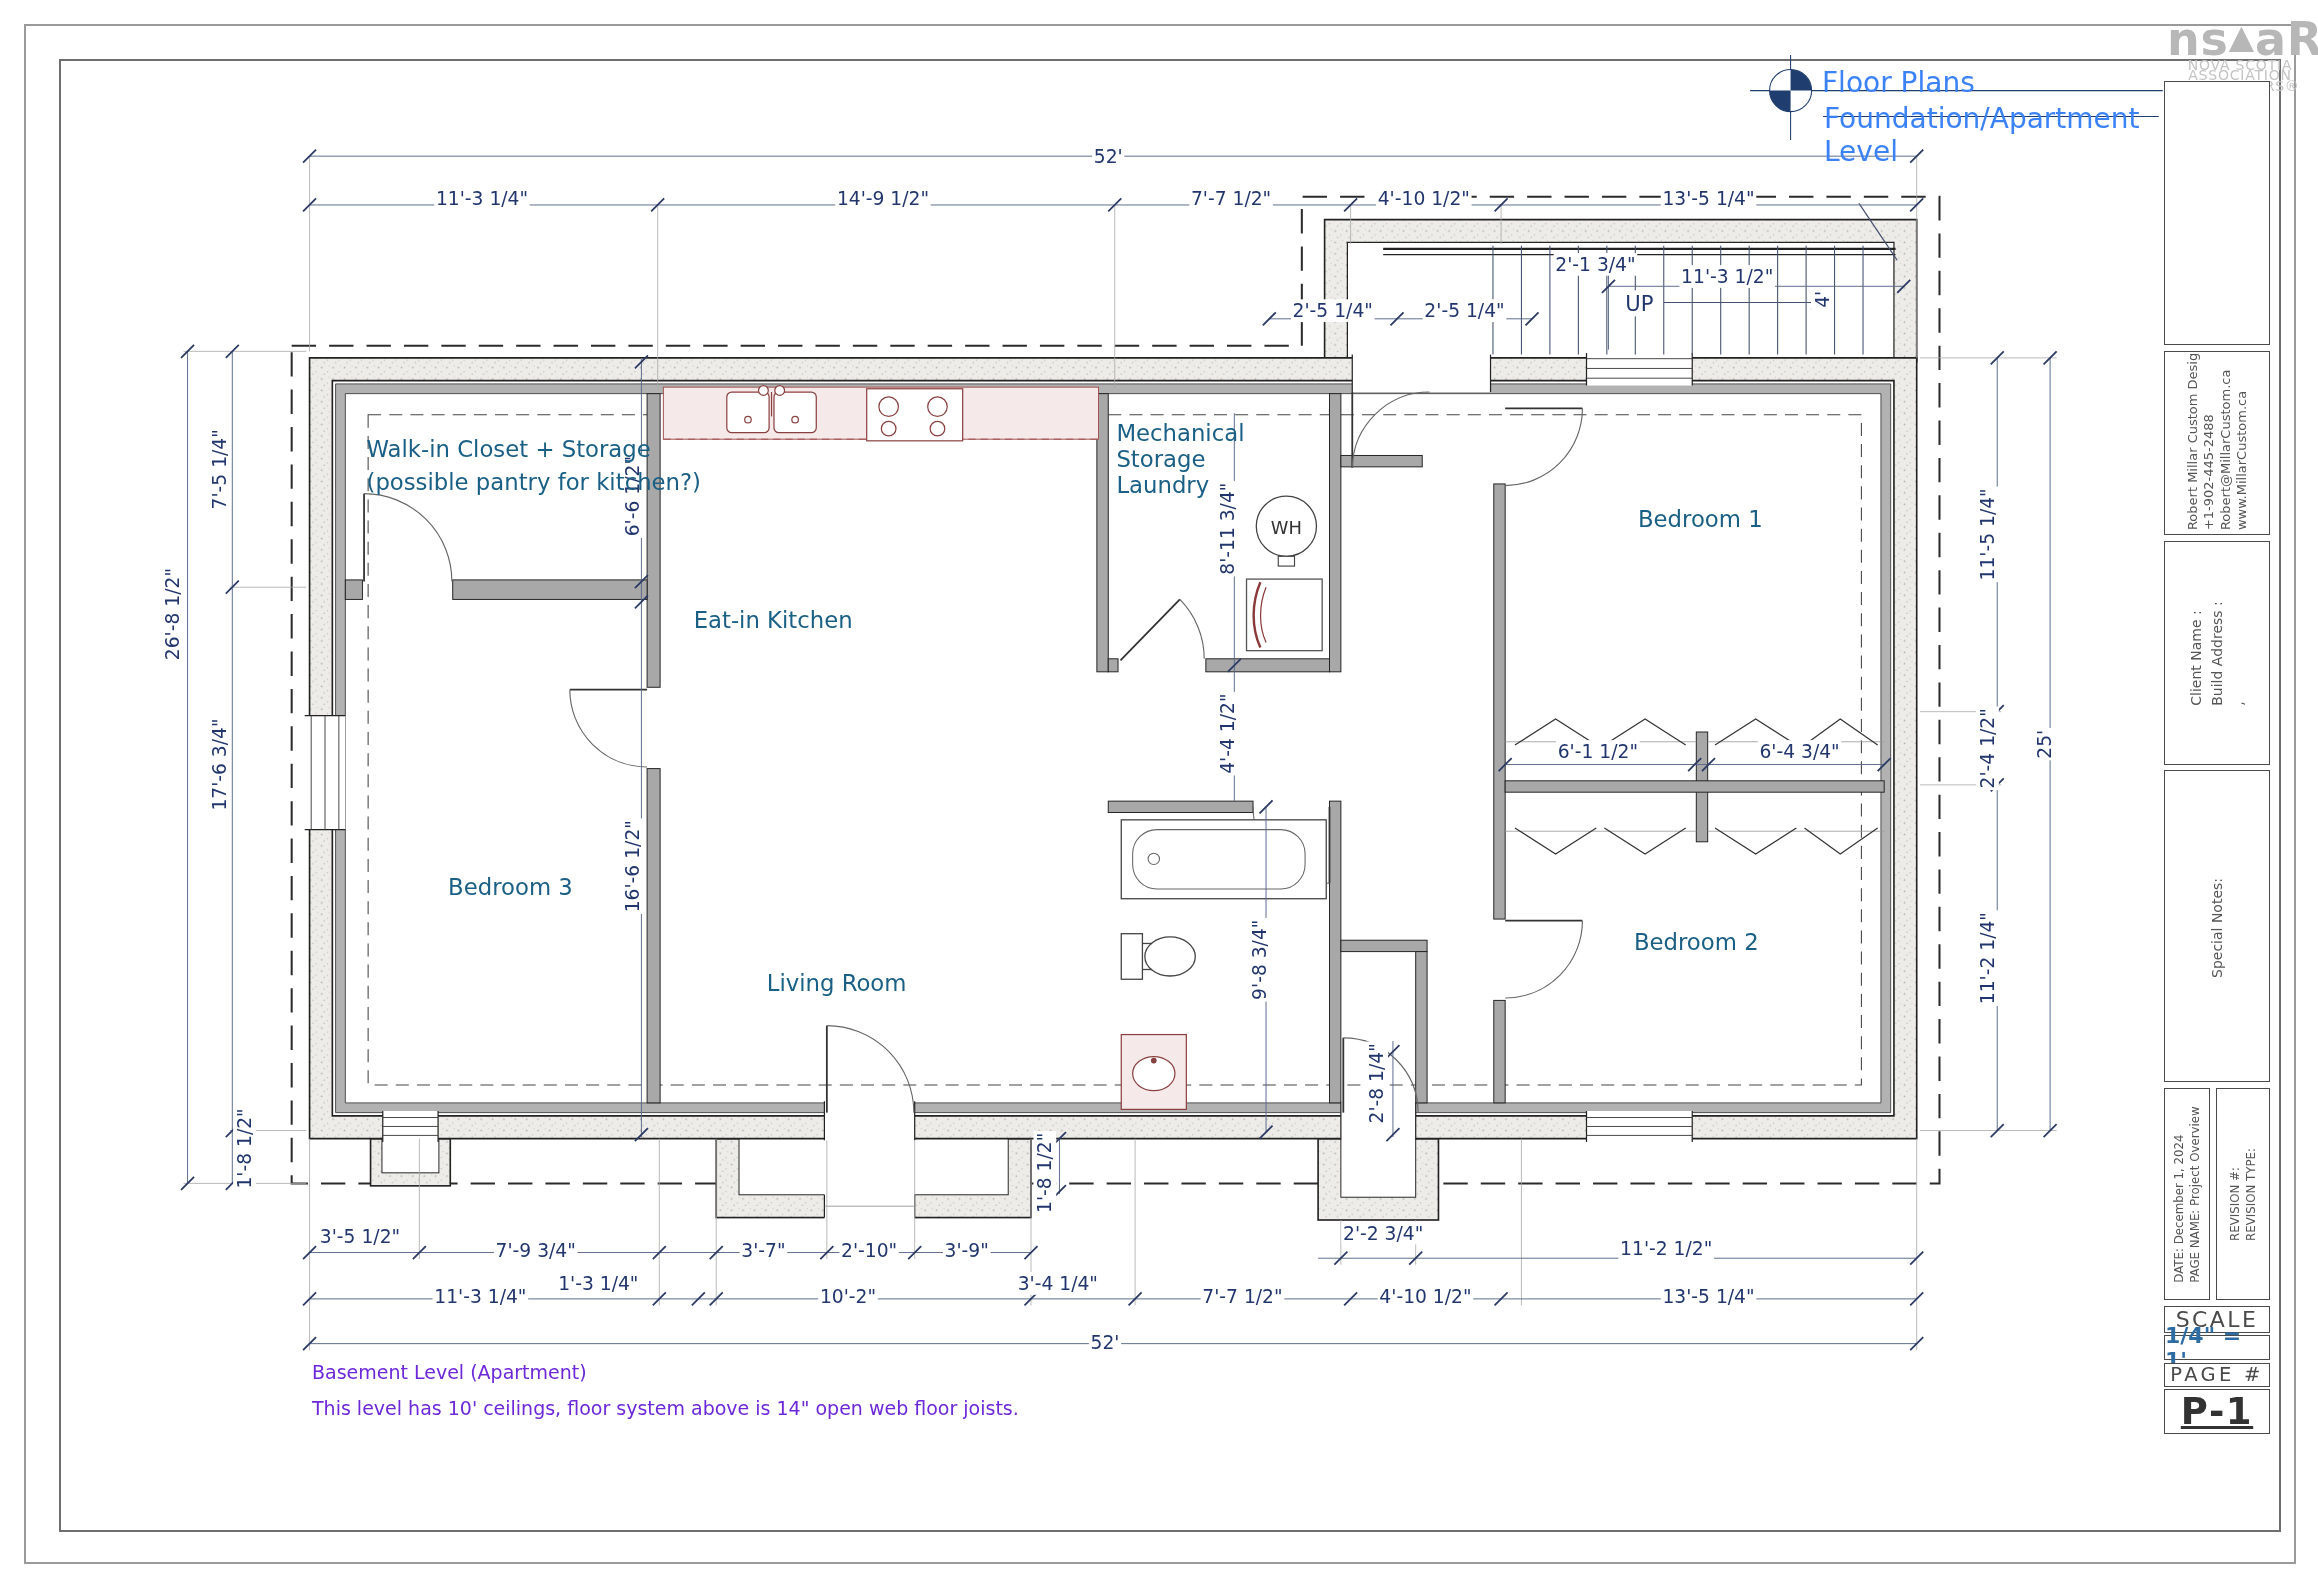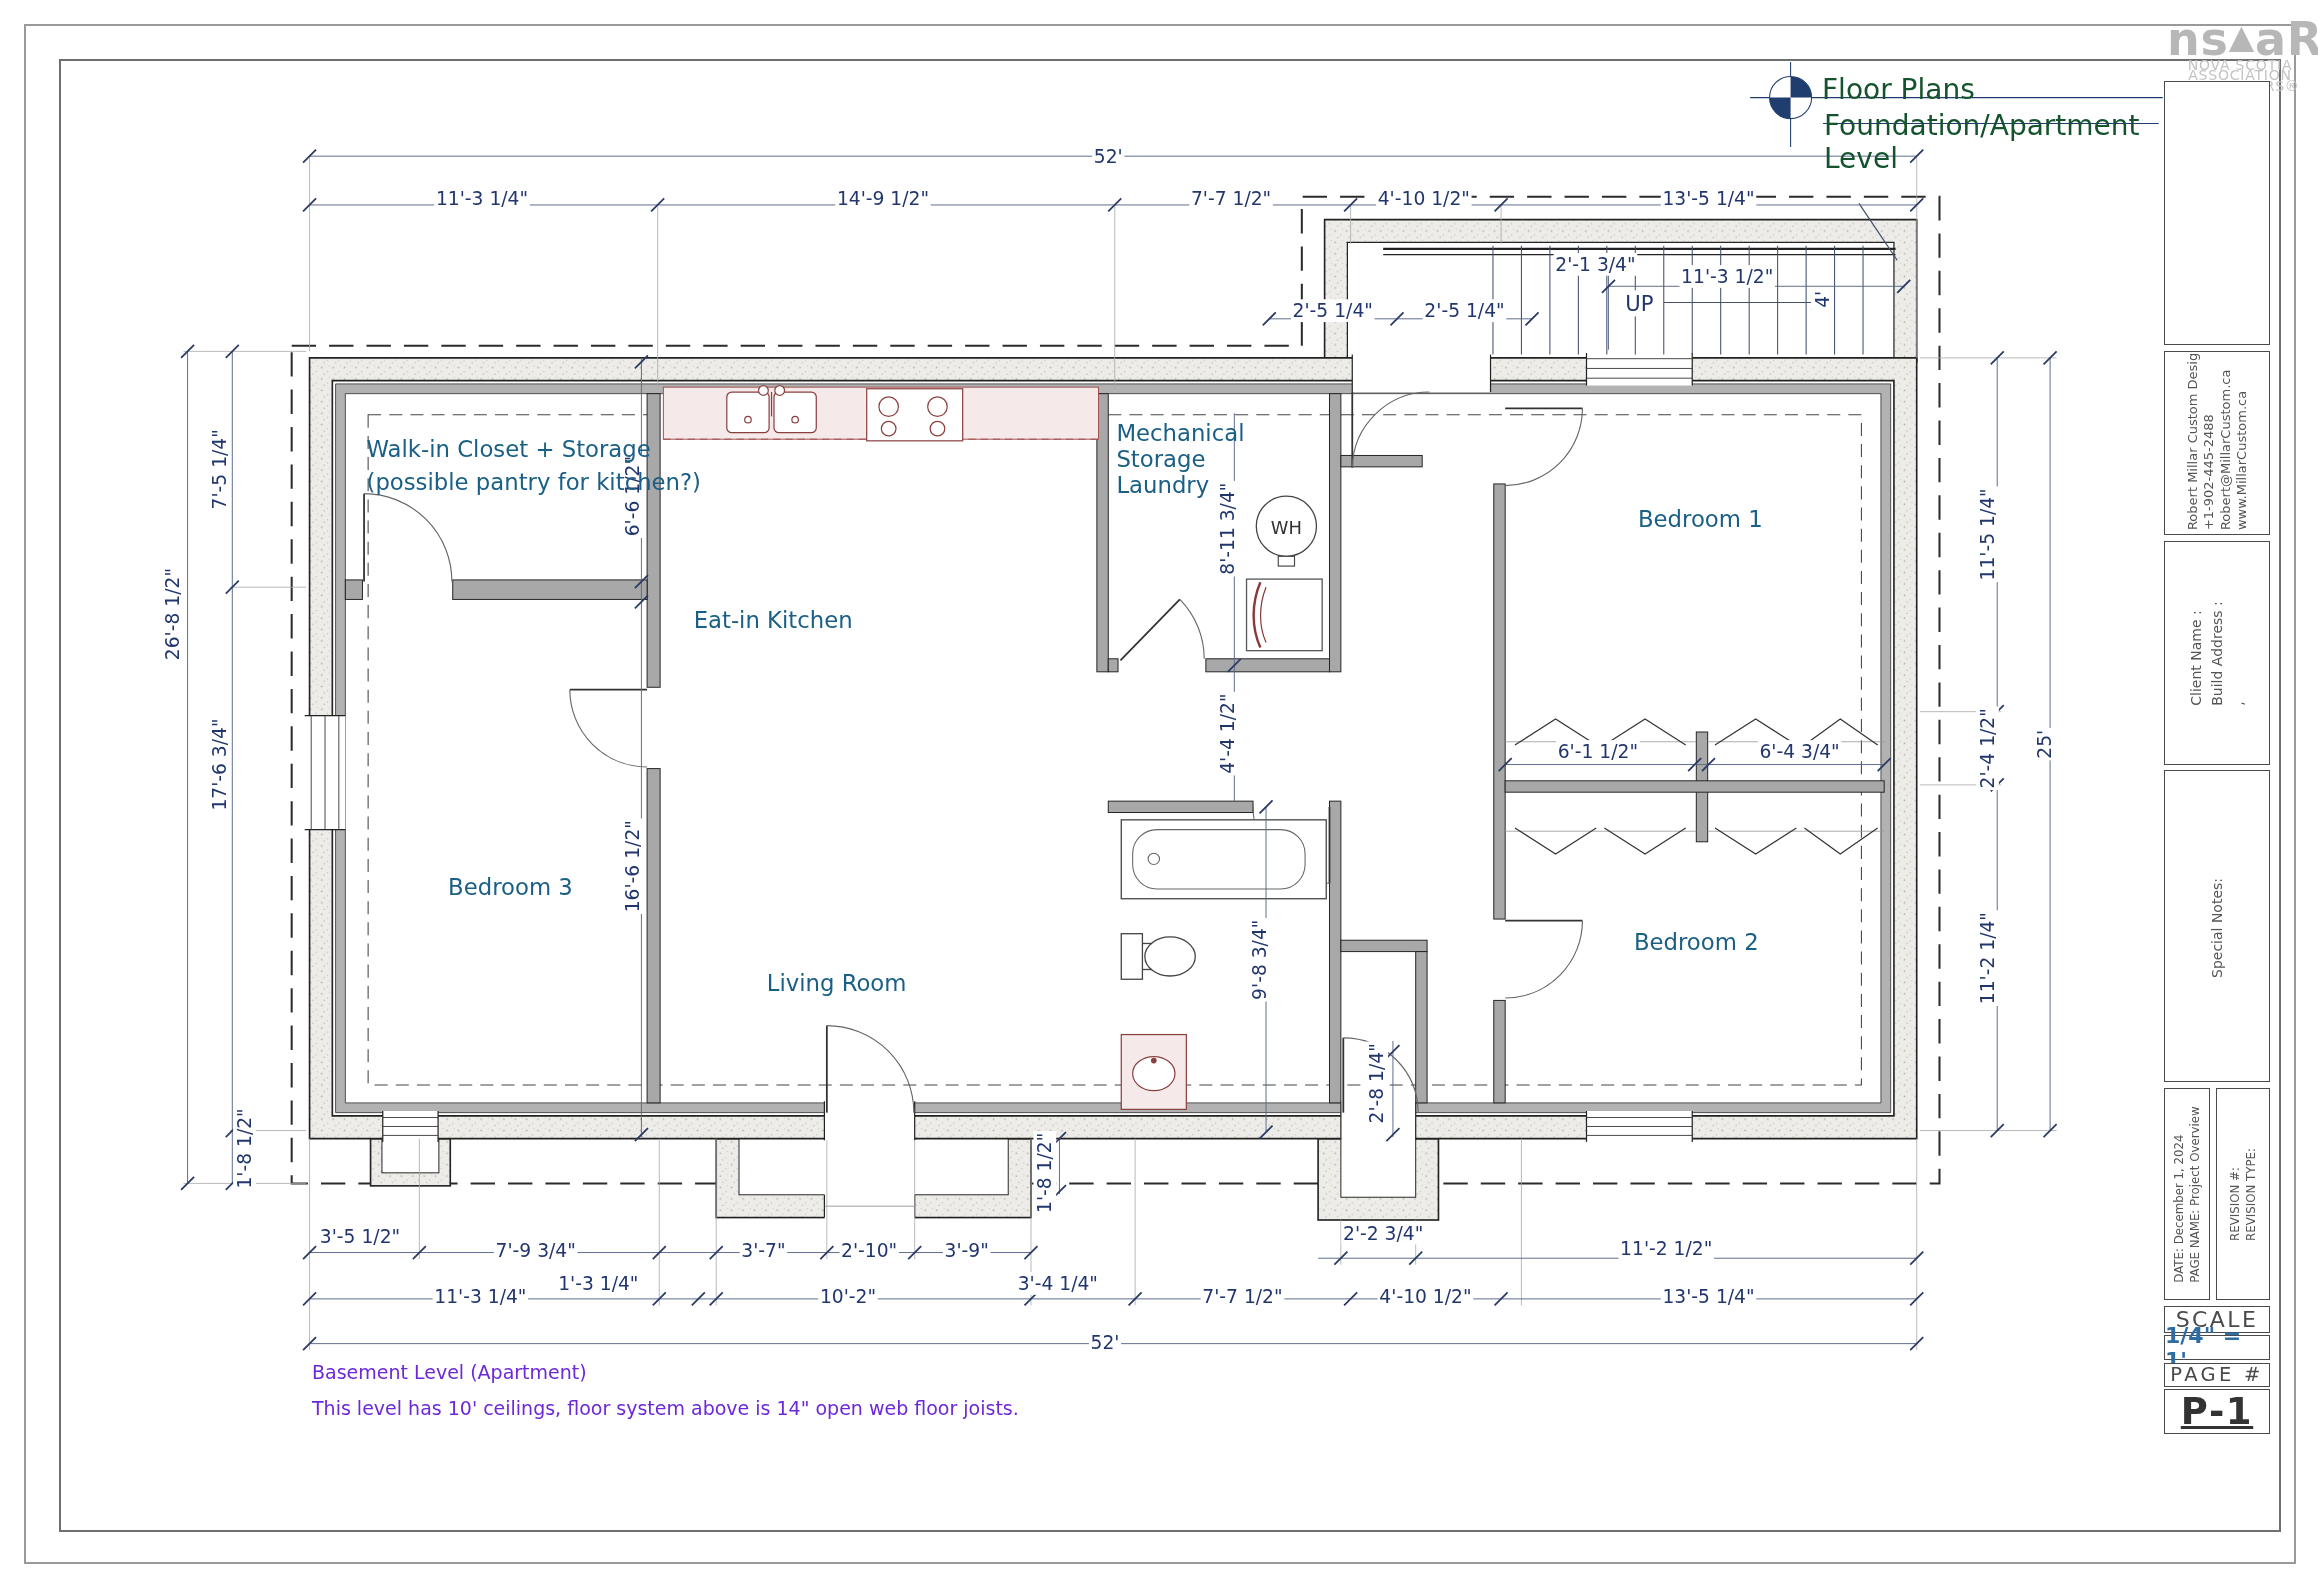--- a/index.html
+++ b/index.html
@@ -4,21 +4,21 @@
 <style>
   html,body{margin:0;padding:0;background:#fff;}
   #page{position:relative;width:2319px;height:1586px;background:#ffffff;overflow:hidden;
         font-family:"DejaVu Sans",sans-serif;}
   .border-outer{position:absolute;left:24.4px;top:24.4px;width:2268px;height:1536px;
         border:2.4px solid #9a9a9a;}
   .border-inner{position:absolute;left:59px;top:59px;width:2218px;height:1469px;
         border:2.4px solid #6f6f6f;}
   svg.plan{position:absolute;left:0;top:0;}
   
-  #titleblock{position:absolute;left:1749px;top:62px;width:423px;height:89px;color:#14532d;}
+  #titleblock{position:absolute;left:1749px;top:55px;width:423px;height:89px;color:#3b82f6;}
   #titleblock .t1{position:absolute;left:73px;top:11.4px;font-size:28px;}
   #titleblock .t2{position:absolute;left:75px;top:47px;font-size:28px;}
   
   #nsar{position:absolute;left:2167px;top:16.3px;width:146px;text-align:center;color:#b7b7b7;}
   #nsar .big{font-size:46px;font-weight:bold;letter-spacing:0.8px;line-height:42px;}
   #nsar .big .roof{font-size:33px;vertical-align:6.5px;}
   #nsar .sub{font-size:14px;letter-spacing:0.8px;line-height:10.6px;color:#c3c3c3;}
   
   .sbox{position:absolute;background:#fff;border:1.6px solid #4a4a4a;box-sizing:border-box;
         display:flex;align-items:center;justify-content:center;overflow:hidden;}

